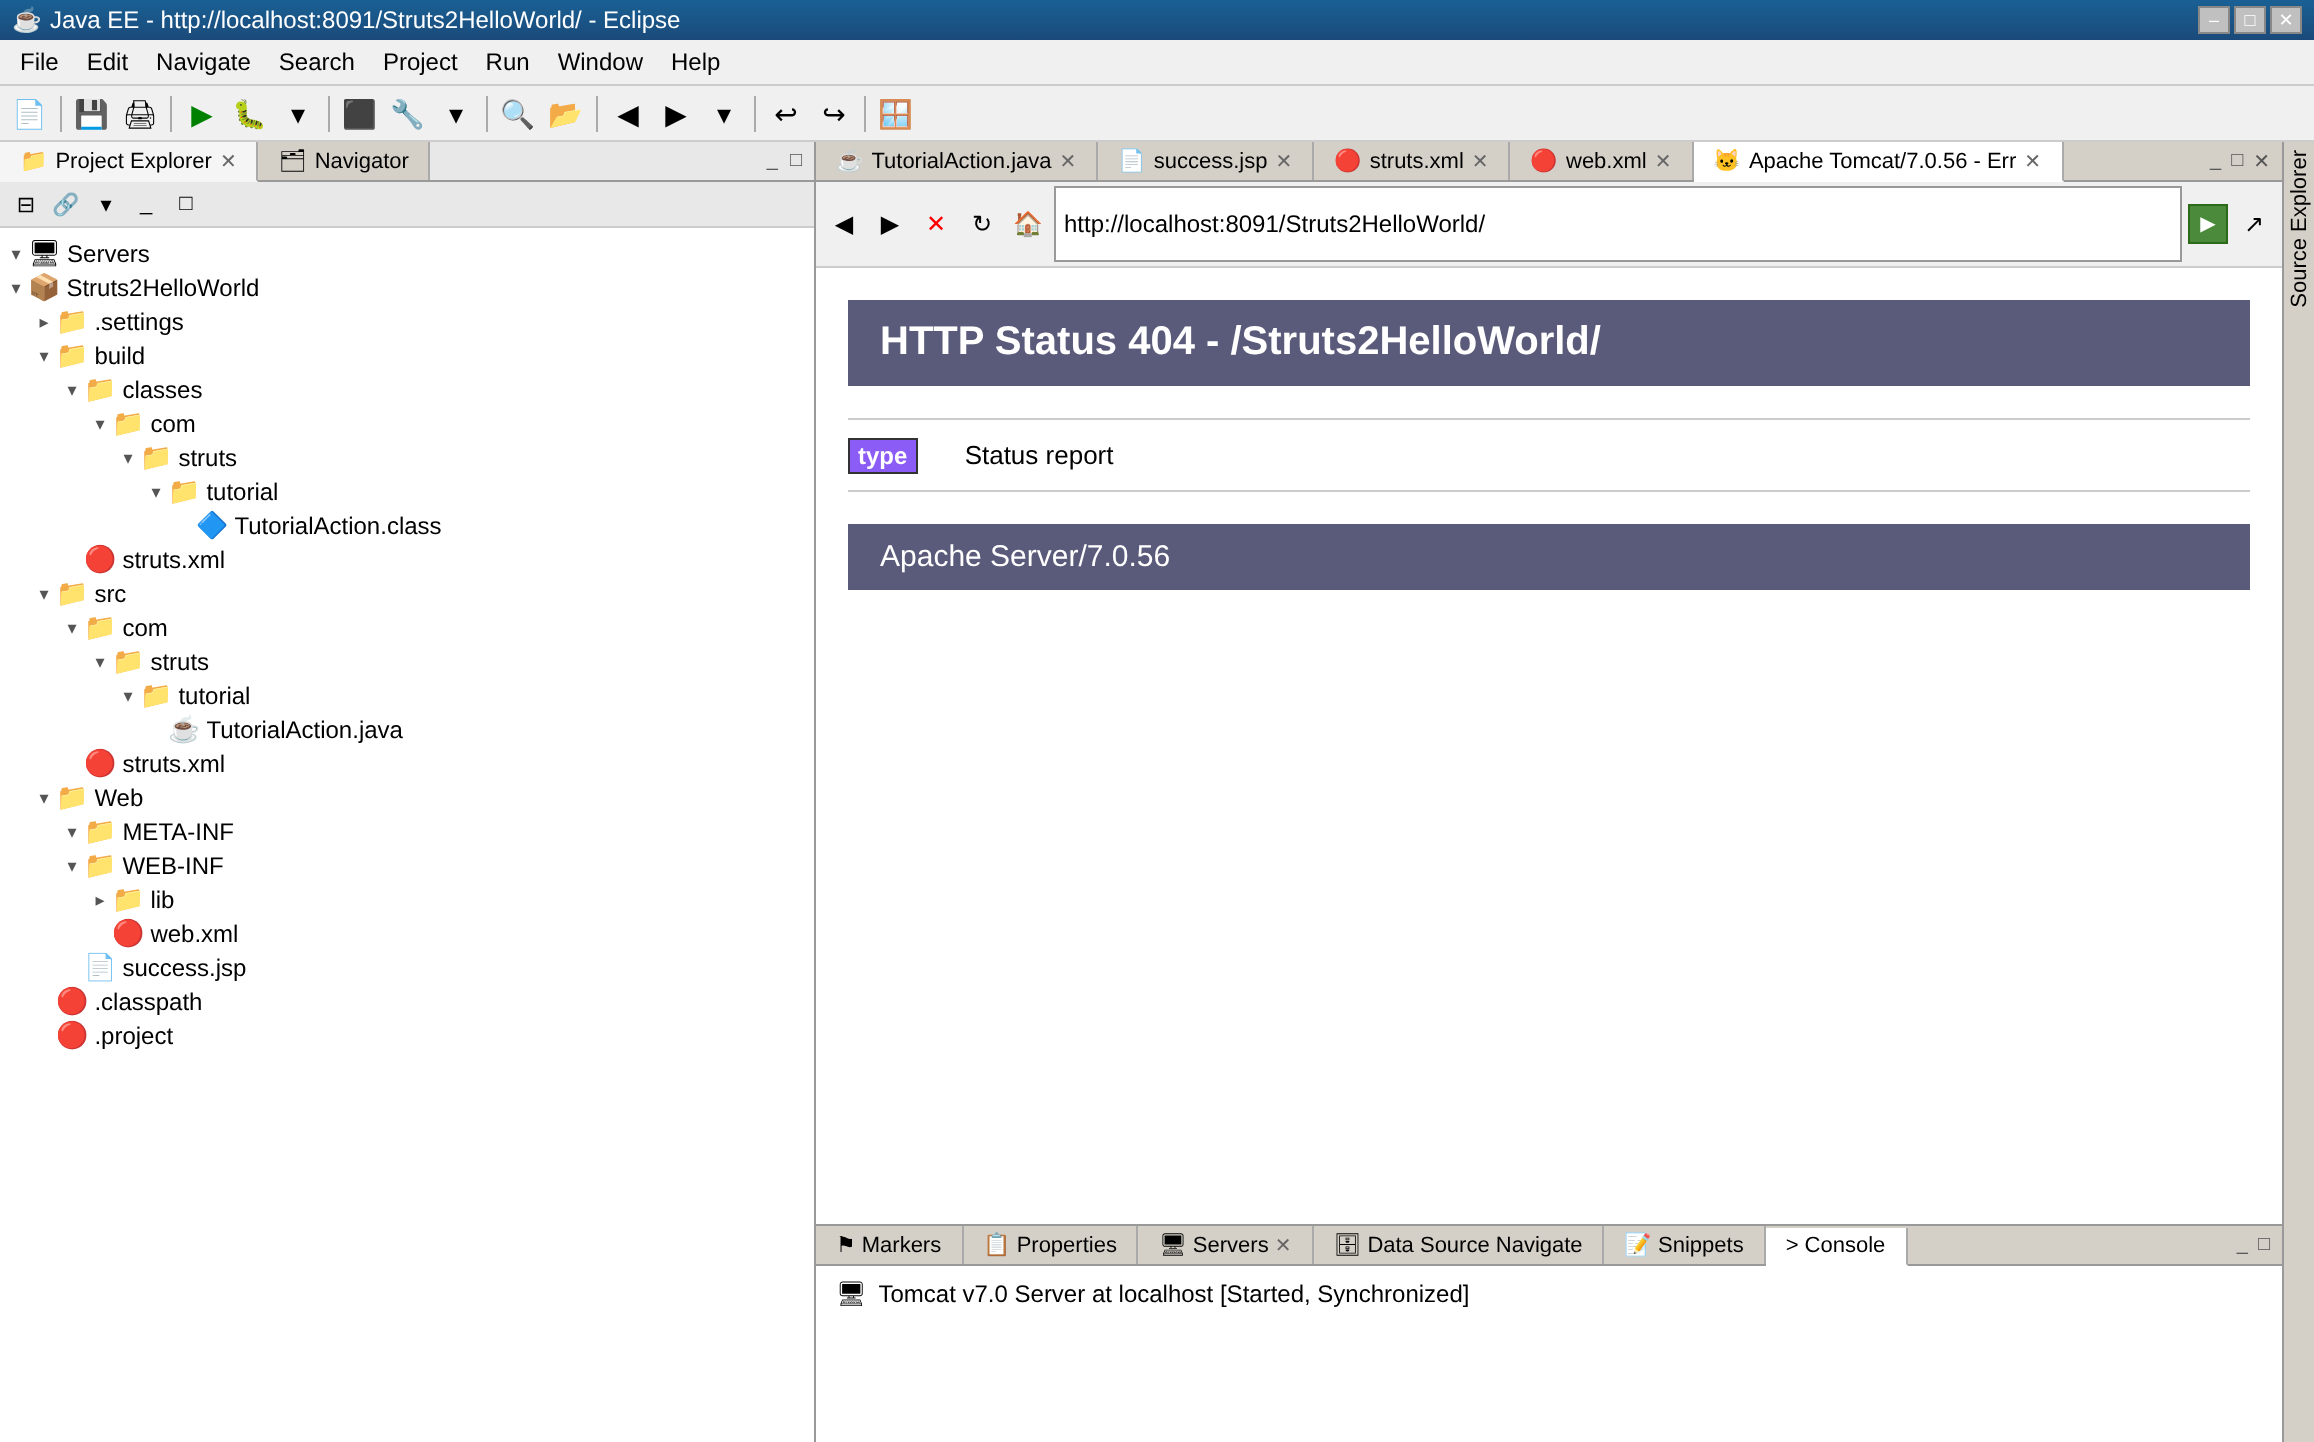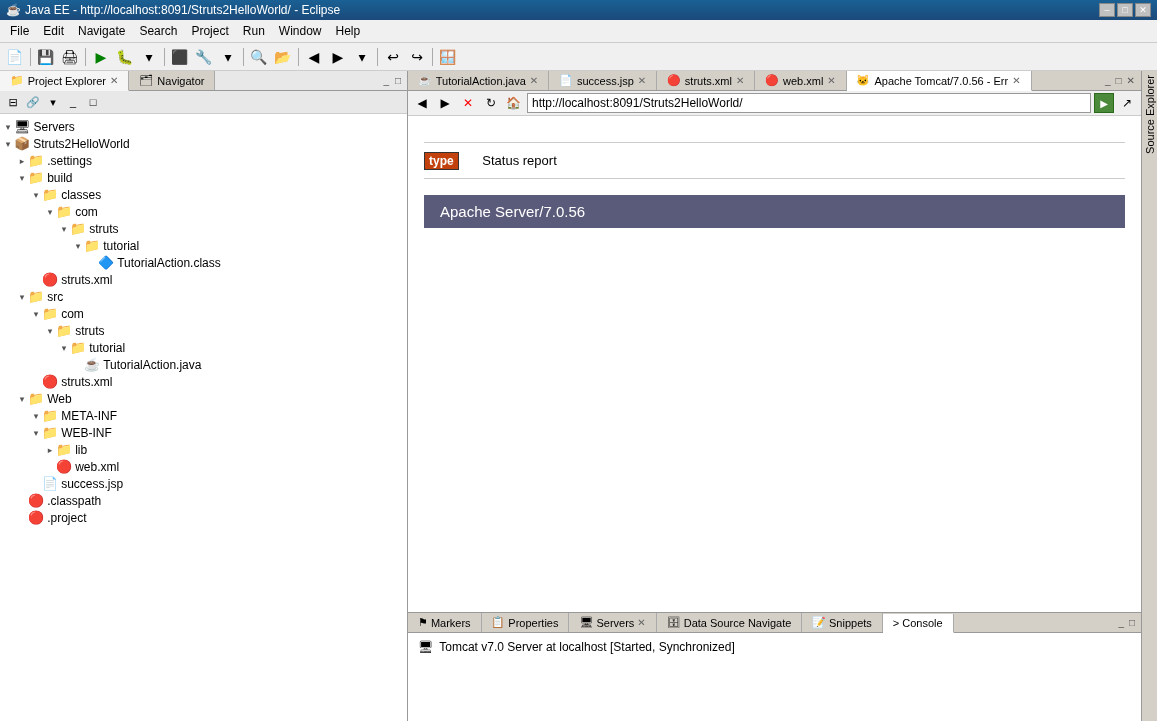--- a/index.html
+++ b/index.html
@@ -177,21 +177,21 @@
     .browser-nav-btn {
       width: 20px; height: 20px;
       border: 1px solid transparent;
       background: transparent;
       cursor: pointer;
       font-size: 12px;
       display: flex; align-items: center; justify-content: center;
     }
     .browser-url-bar {
       flex: 1;
-      height: 20px;
+      height: 38px;
       border: 1px solid #999;
       padding: 0 4px;
       font-size: 12px;
       background: white;
     }
     .browser-go-btn {
       width: 20px; height: 20px;
       background: #4a8a3a;
       border: 1px solid #2a6a1a;
       cursor: pointer;
@@ -220,21 +220,21 @@
       border-top: 1px solid #ccc;
       margin: 10px 0;
     }
     .status-row {
       margin: 8px 0;
       font-size: 13px;
     }
     .status-key {
       display: inline;
       font-weight: bold;
-      background: #c2410c;
+      background: #8b5cf6;
       color: white;
       padding: 1px 4px;
       font-size: 12px;
       border: 1px solid #333;
     }
     .status-value {
       display: inline;
       font-size: 13px;
       margin-left: 20px;
     }
@@ -573,20 +573,21 @@
       <div class="browser-nav-btn">▶</div>
       <div class="browser-nav-btn" style="color:red;">✕</div>
       <div class="browser-nav-btn">↻</div>
       <div class="browser-nav-btn">🏠</div>
       <input class="browser-url-bar" type="text" value="http://localhost:8091/Struts2HelloWorld/" style="">
       <div class="browser-go-btn">▶</div>
       <div class="browser-nav-btn">↗</div>
     </div>
 
     <div class="web-content">
+      <div class="http-status-header">HTTP Status 404 - /Struts2HelloWorld/</div>
       <hr class="status-divider">
       <div class="status-row">
         <span class="status-key">type</span>
         <span class="status-value">Status report</span>
       </div>
       <hr class="status-divider">
       <div class="apache-footer">Apache Server/7.0.56</div>
     </div>
 
     <div class="bottom-panel">

